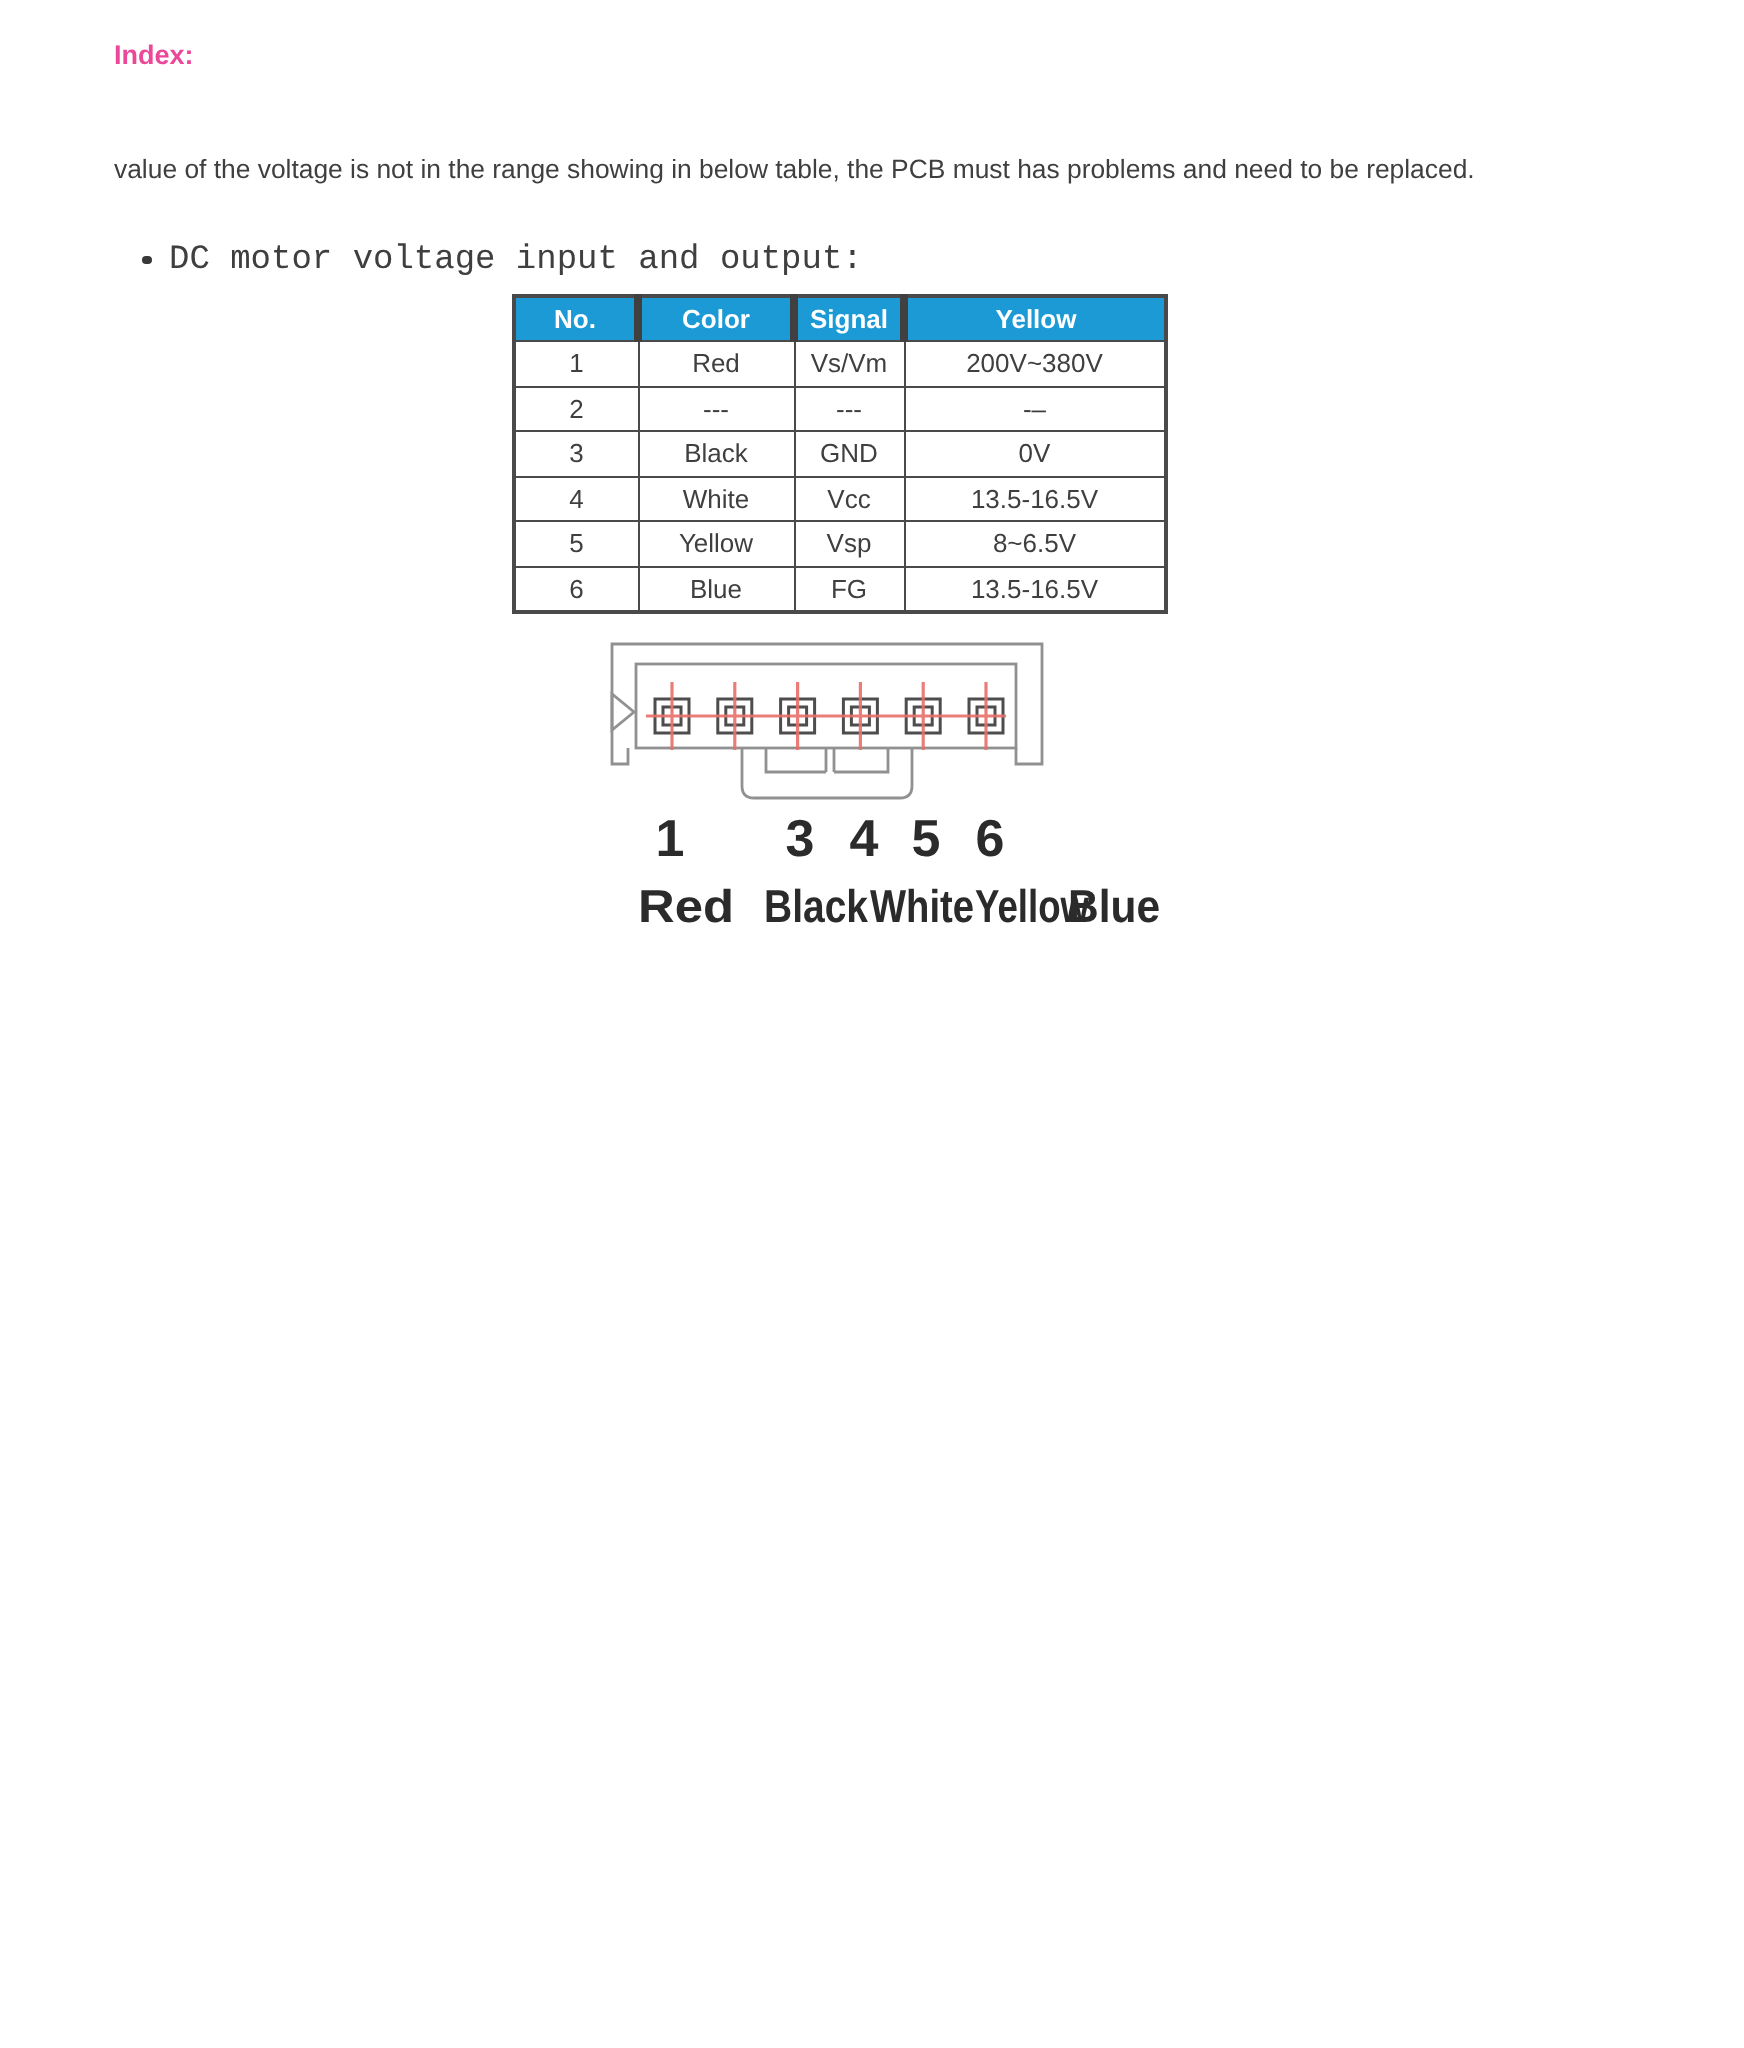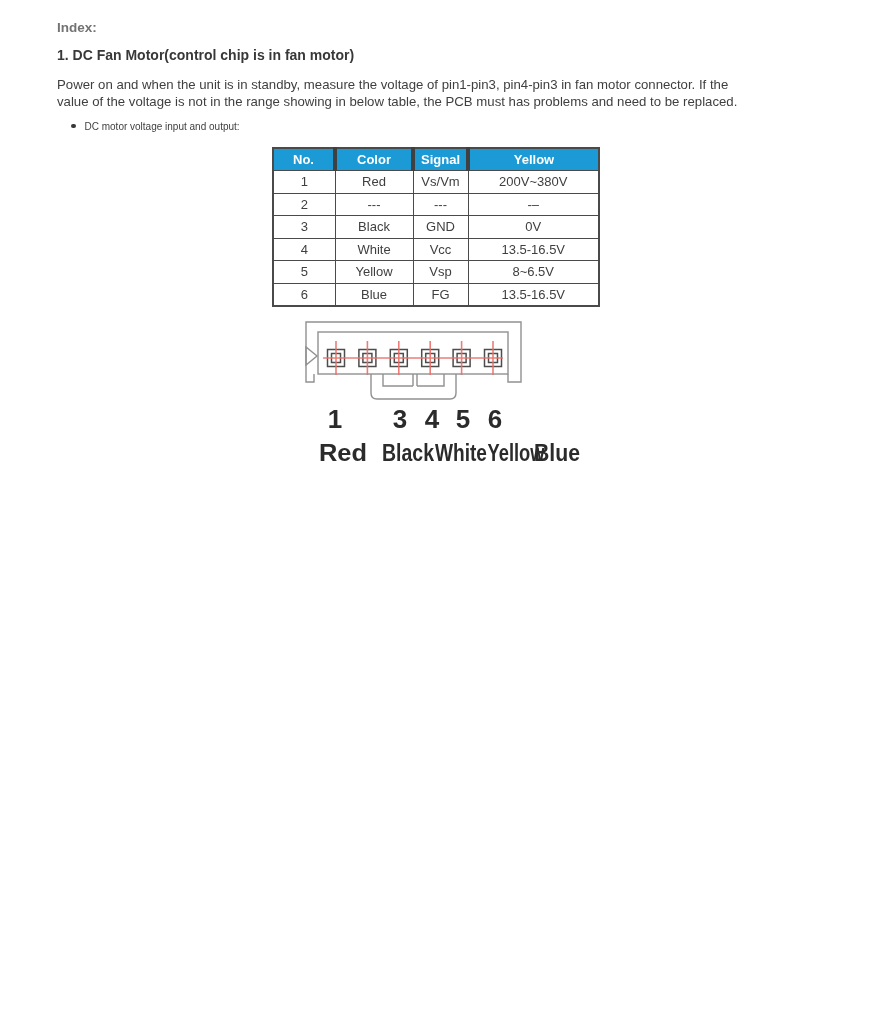--- a/index.html
+++ b/index.html
@@ -2,40 +2,40 @@
 <html><head>
 <meta charset="utf-8">
 <style>
   html,body { margin:0; padding:0; background:#ffffff; }
   .page {
     position:relative; width:872px; height:1024px; background:#ffffff;
     font-family:"Liberation Sans", sans-serif; color:#383838; overflow:hidden;
   }
   .index-label {
     position:absolute; left:57px; top:20px;
-    font-size:13.5px; font-weight:bold; color:#737373; white-space:nowrap;
+    font-size:13.5px; font-weight:bold; color:#ec4899; white-space:nowrap;
   }
   .section-title {
     position:absolute; left:57px; top:47px;
     font-size:14px; font-weight:bold; color:#383838; white-space:nowrap;
   }
   .paragraph {
     position:absolute; left:57px; top:76px;
     font-size:13.2px; line-height:17px; color:#3f3f3f; white-space:nowrap;
   }
   .bullet-line {
     position:absolute; left:71px; top:121px;
-    font-size:10px; color:#3f3f3f; white-space:nowrap;
+    font-size:17px; color:#3f3f3f; white-space:nowrap;font-family:Liberation Mono, monospace;
   }
   .bullet-dot {
     display:inline-block; width:4.5px; height:4.5px; background:#383838;
     border-radius:50%; margin-right:9px; vertical-align:2px;
   }
   table.voltage-table {
-    position:absolute; left:272px; top:147px;
+    position:absolute; left:256px; top:147px;
     border-collapse:collapse; table-layout:fixed;
     border:2px solid #4a4a4a;
     font-family:"Liberation Sans", sans-serif;
   }
   .voltage-table th, .voltage-table td {
     border:1px solid #4a4a4a; padding:0; text-align:center; overflow:hidden;
   }
   .voltage-table th {
     background:#1C9AD6; color:#ffffff; font-weight:bold;
     font-size:13px; height:21px;
@@ -48,24 +48,22 @@
   .diagram-wrap { position:absolute; left:290px; top:314px; }
   svg text { font-family:"Liberation Sans", sans-serif; }
 </style>
 </head>
 <body>
 
 <div class="page">
 
   <div class="index-label">Index:</div>
 
-  <div class="section-title">1. DC Fan Motor(control chip is in fan motor)</div>
 
   <div class="paragraph">
-    <div>Power on and when the unit is in standby, measure the voltage of pin1-pin3, pin4-pin3 in fan motor connector. If the</div>
     <div>value of the voltage is not in the range showing in below table, the PCB must has problems and need to be replaced.</div>
   </div>
 
   <div class="bullet-line">
     <span class="bullet-dot"></span><span>DC motor voltage input and output:</span>
   </div>
 
   <table class="voltage-table">
     <colgroup>
       <col style="width:62px">

